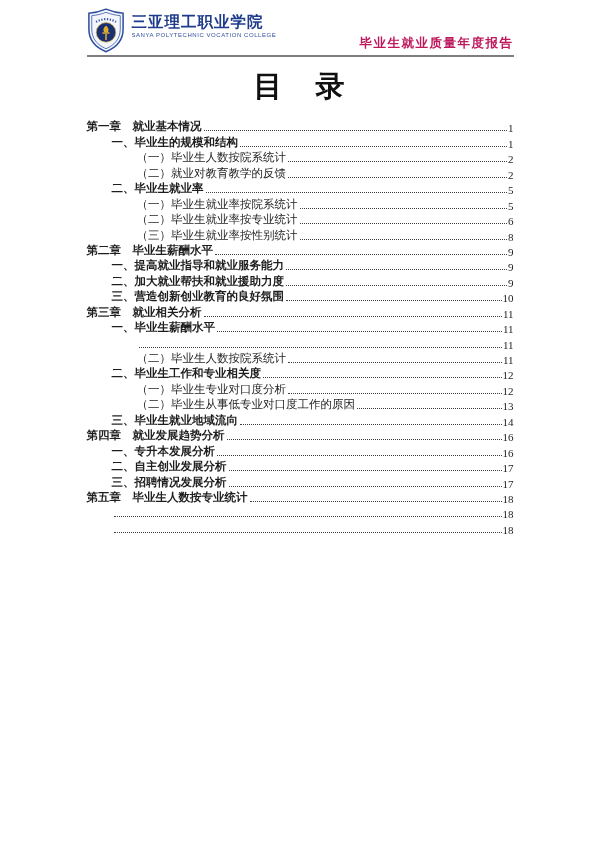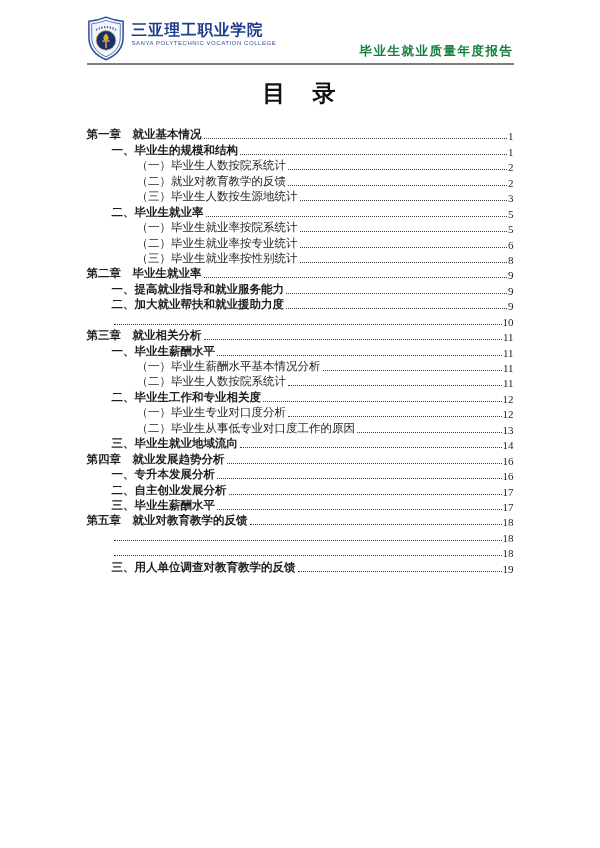--- a/index.html
+++ b/index.html
@@ -1,36 +1,36 @@
 <!DOCTYPE html>
 <html lang="zh"><head>
 <meta charset="utf-8">
 <style>
   html,body{margin:0;padding:0;}
   body{
     width:600px;height:848px;background:#ffffff;overflow:hidden;
     font-family:"Liberation Serif","DejaVu Serif",serif;
     -webkit-font-smoothing:antialiased;
   }
-  .content{width:427px;margin:16px auto;}
+  .content{width:427px;margin:8px auto;}
 
   
   .header{position:relative;height:47px;border-bottom:2px solid #7e7e7e;}
   .logo{position:absolute;left:0;top:0;width:38px;height:45px;}
   .brand{position:absolute;left:45px;top:5px;font-family:"Liberation Sans","DejaVu Sans",sans-serif;}
   .brand-zh{font-size:15.5px;font-weight:bold;color:#1f3c8c;letter-spacing:1px;line-height:18px;}
   .brand-en{font-size:6px;color:#2f4f9f;letter-spacing:0.55px;margin-top:1px;}
   .report-title{
     position:absolute;right:0;bottom:3px;
-    font-size:12.5px;font-weight:bold;color:#15803d;letter-spacing:1.5px;white-space:nowrap;
+    font-size:12.5px;font-weight:bold;color:#be185d;letter-spacing:1.5px;white-space:nowrap;
   }
 
   
   .page-title{
-    text-align:center;font-size:23px;font-weight:bold;color:#101010;
+    text-align:center;font-size:29px;font-weight:bold;color:#101010;
     letter-spacing:2px;margin:11px 0 15px 0;line-height:36px;
   }
 
   
   .toc{width:100%;}
   .toc-row{
     display:flex;align-items:flex-end;
     height:15.45px;font-size:11.5px;color:#1d1d1d;white-space:nowrap;
   }
   .toc-row.lv0{font-weight:bold;}
@@ -84,25 +84,20 @@
       <div class="toc-row lv2">
     <span class="toc-text">（一）毕业生人数按院系统计</span>
     <span class="leader"></span>
     <span class="toc-page">2</span>
   </div>
       <div class="toc-row lv2">
     <span class="toc-text">（二）就业对教育教学的反馈</span>
     <span class="leader"></span>
     <span class="toc-page">2</span>
   </div>
-      <div class="toc-row lv2">
-    <span class="toc-text">（三）毕业生人数按生源地统计</span>
-    <span class="leader"></span>
-    <span class="toc-page">3</span>
-  </div>
       <div class="toc-row lv1">
     <span class="toc-text">二、毕业生就业率</span>
     <span class="leader"></span>
     <span class="toc-page">5</span>
   </div>
       <div class="toc-row lv2">
     <span class="toc-text">（一）毕业生就业率按院系统计</span>
     <span class="leader"></span>
     <span class="toc-page">5</span>
   </div>
@@ -110,50 +105,50 @@
     <span class="toc-text">（二）毕业生就业率按专业统计</span>
     <span class="leader"></span>
     <span class="toc-page">6</span>
   </div>
       <div class="toc-row lv2">
     <span class="toc-text">（三）毕业生就业率按性别统计</span>
     <span class="leader"></span>
     <span class="toc-page">8</span>
   </div>
       <div class="toc-row lv0">
-    <span class="toc-text">第二章　毕业生就业率</span>
+    <span class="toc-text">第二章　毕业生薪酬水平</span>
     <span class="leader"></span>
     <span class="toc-page">9</span>
   </div>
       <div class="toc-row lv1">
     <span class="toc-text">一、提高就业指导和就业服务能力</span>
     <span class="leader"></span>
     <span class="toc-page">9</span>
   </div>
       <div class="toc-row lv1">
     <span class="toc-text">二、加大就业帮扶和就业援助力度</span>
     <span class="leader"></span>
     <span class="toc-page">9</span>
   </div>
       <div class="toc-row lv1">
+    <span class="toc-text">三、营造创新创业教育的良好氛围</span>
     <span class="leader"></span>
     <span class="toc-page">10</span>
   </div>
       <div class="toc-row lv0">
     <span class="toc-text">第三章　就业相关分析</span>
     <span class="leader"></span>
     <span class="toc-page">11</span>
   </div>
       <div class="toc-row lv1">
     <span class="toc-text">一、毕业生薪酬水平</span>
     <span class="leader"></span>
     <span class="toc-page">11</span>
   </div>
       <div class="toc-row lv2">
-    <span class="toc-text">（一）毕业生薪酬水平基本情况分析</span>
     <span class="leader"></span>
     <span class="toc-page">11</span>
   </div>
       <div class="toc-row lv2">
     <span class="toc-text">（二）毕业生人数按院系统计</span>
     <span class="leader"></span>
     <span class="toc-page">11</span>
   </div>
       <div class="toc-row lv1">
     <span class="toc-text">二、毕业生工作和专业相关度</span>
@@ -184,37 +179,32 @@
     <span class="toc-text">一、专升本发展分析</span>
     <span class="leader"></span>
     <span class="toc-page">16</span>
   </div>
       <div class="toc-row lv1">
     <span class="toc-text">二、自主创业发展分析</span>
     <span class="leader"></span>
     <span class="toc-page">17</span>
   </div>
       <div class="toc-row lv1">
-    <span class="toc-text">三、毕业生薪酬水平</span>
+    <span class="toc-text">三、招聘情况发展分析</span>
     <span class="leader"></span>
     <span class="toc-page">17</span>
   </div>
       <div class="toc-row lv0">
-    <span class="toc-text">第五章　就业对教育教学的反馈</span>
+    <span class="toc-text">第五章　毕业生人数按专业统计</span>
     <span class="leader"></span>
     <span class="toc-page">18</span>
   </div>
       <div class="toc-row lv1">
     <span class="leader"></span>
     <span class="toc-page">18</span>
   </div>
       <div class="toc-row lv1">
     <span class="leader"></span>
     <span class="toc-page">18</span>
   </div>
-      <div class="toc-row lv1">
-    <span class="toc-text">三、用人单位调查对教育教学的反馈</span>
-    <span class="leader"></span>
-    <span class="toc-page">19</span>
-  </div>
     </div>
 
 </div>
 
 </body></html>

